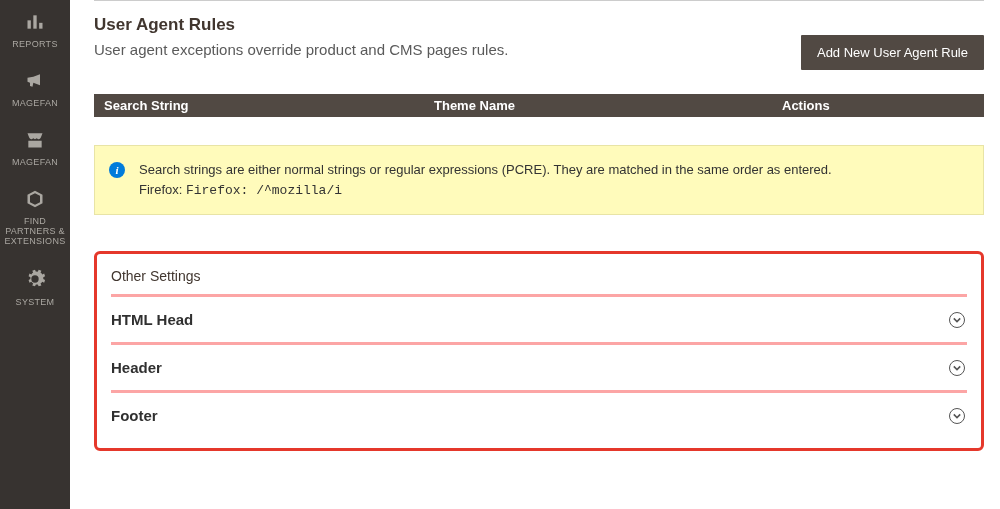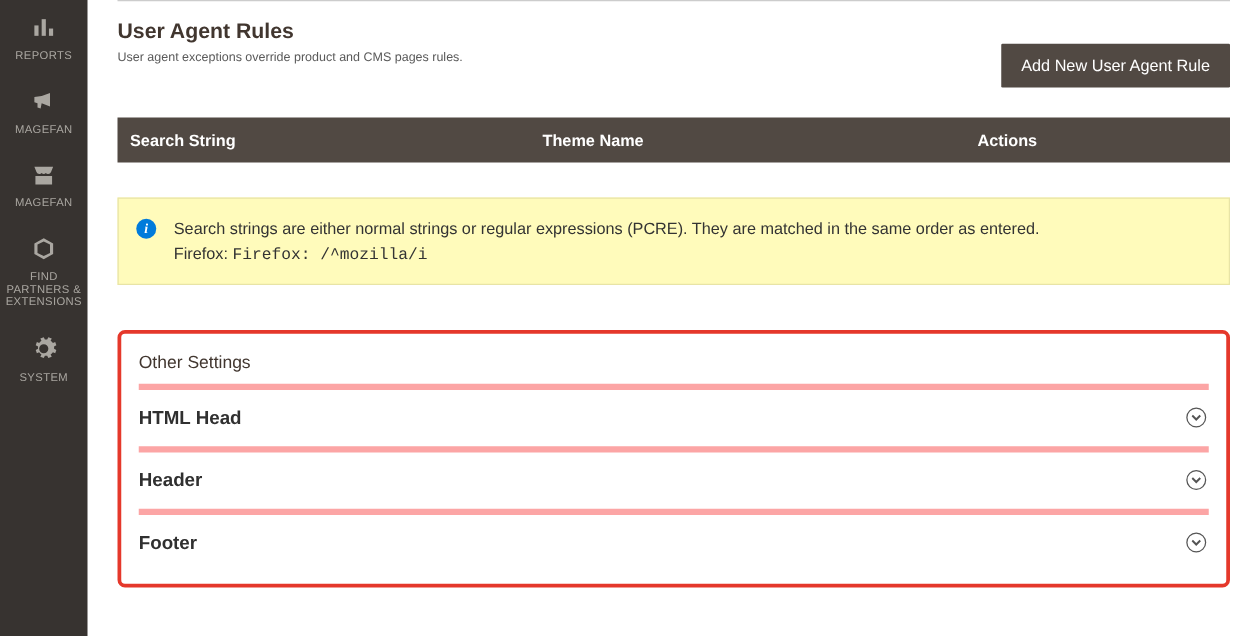--- a/index.html
+++ b/index.html
@@ -7,34 +7,34 @@
   .app { display: flex; width: 1000px; height: 509px; overflow: hidden; }
   .sidebar { width: 70px; background: #373330; display: flex; flex-direction: column; align-items: center; padding-top: 0; flex-shrink: 0; }
   .sidebar-item { width: 70px; display: flex; flex-direction: column; align-items: center; justify-content: center; color: #aaa7a1; font-size: 9px; letter-spacing: 0.3px; text-align: center; padding: 12px 12px 10px; cursor: pointer; }
   .sidebar-item .icon { margin-bottom: 5px; }
   .sidebar-item svg { width: 20px; height: 20px; fill: #aaa7a1; }
   .sidebar-item:last-child svg { width: 22px; height: 22px; }
   .main { flex: 1; padding: 0 0 0 0; }
   .content { padding: 0 16px 0 24px; }
   .rule-top { border-top: 1px solid #ccc; margin: 0 0 14px 0; }
   .section-title { font-size: 17px; color: #41362f; font-weight: 600; margin-bottom: 6px; }
-  .section-sub { font-size: 10px; color: #5a5a5a; }
+  .section-sub { font-size: 15px; color: #5a5a5a; }
   .title-row { display: flex; justify-content: space-between; align-items: flex-start; }
   .add-btn { background: #514943; color: #fff; border: none; padding: 10px 16px; font-size: 13px; cursor: pointer; border-radius: 1px; margin-top: 20px; }
-  .table-header { display: flex; background: #514943; color: #fff; font-size: 13px; font-weight: 600; margin-top: 24px; height: 36px; align-items: center; }
+  .table-header { display: flex; background: #514943; color: #fff; font-size: 13px; font-weight: 600; margin-top: 24px; height: 23px; align-items: center; }
   .th { padding: 0 10px; }
   .th.search { width: 330px; }
   .th.theme { flex: 1; }
   .th.actions { width: 212px; }
   .info-box { background: #fffbbb; border: 1px solid #e8e4a6; display: flex; align-items: flex-start; padding: 14px 14px; margin-top: 28px; color: #333; font-size: 13px; line-height: 1.5; }
   .info-icon { width: 16px; height: 16px; border-radius: 50%; background: #007bdb; color: #fff; font-size: 11px; font-weight: bold; display: flex; align-items: center; justify-content: center; flex-shrink: 0; margin-right: 14px; margin-top: 2px; font-style: italic; font-family: serif; }
   .info-text .example-code { font-family: 'Courier New', monospace; }
   .highlight-box { border: 3px solid #e5382b; border-radius: 6px; margin-top: 36px; padding: 14px 14px 10px 14px; }
   .other-title { font-size: 14px; color: #41362f; font-weight: 400; margin-bottom: 10px; }
-  .acc-row { display: flex; justify-content: space-between; border-top: 5px solid #fca5a5; padding: 14px 2px 14px 0; cursor: pointer; }
+  .acc-row { display: flex; justify-content: space-between; align-items: center; border-top: 3px solid #fca5a5; padding: 14px 2px 14px 0; cursor: pointer; }
   .acc-label { font-size: 15px; font-weight: 600; color: #303030; }
   .chev { width: 16px; height: 16px; border: 1px solid #555; border-radius: 50%; display: flex; align-items: center; justify-content: center; }
   .chev svg { width: 8px; height: 8px; stroke: #555; fill: none; stroke-width: 2; }
 </style>
 </head>
 <body>
 
 <div class="app">
 
   <nav class="sidebar">

